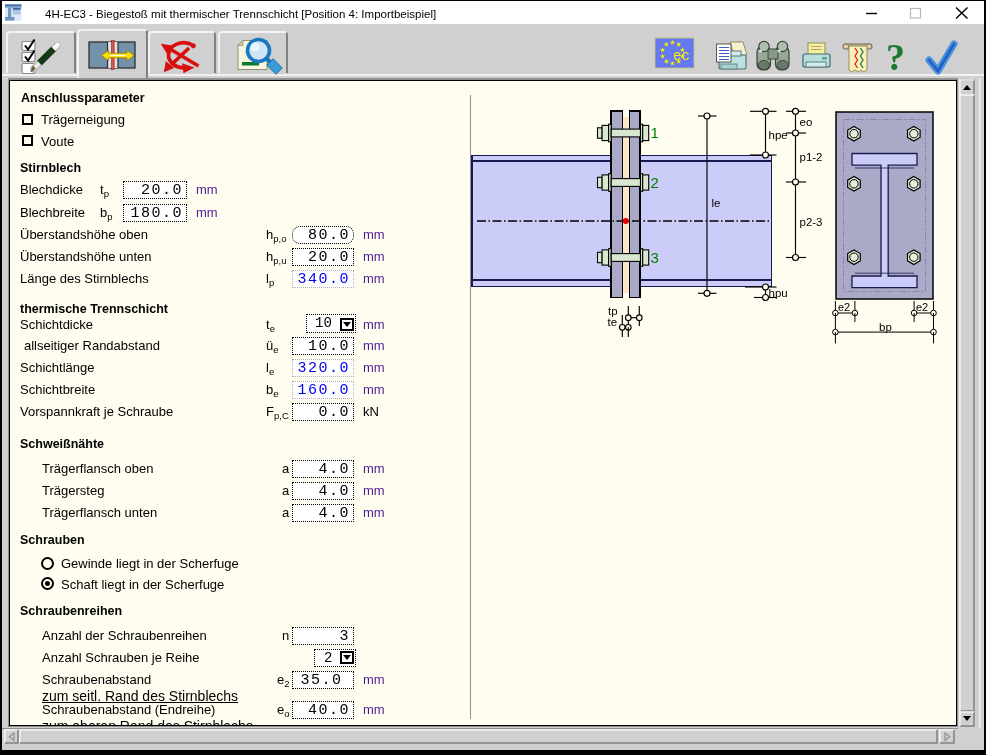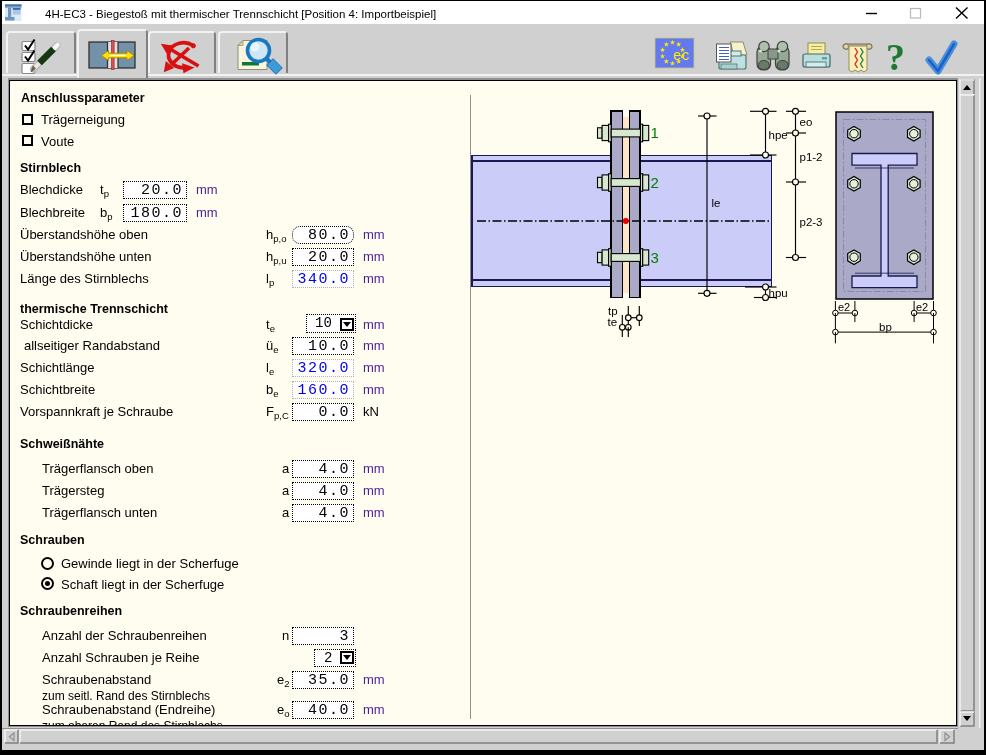--- a/index.html
+++ b/index.html
@@ -1,21 +1,21 @@
 <!DOCTYPE html>
 <html><head>
 <meta charset="utf-8">
 <style>
 * { margin:0; padding:0; box-sizing:border-box; }
 html,body { width:986px; height:755px; overflow:hidden; background:#fff; }
 #win { position:absolute; left:0; top:0; width:986px; height:755px; background:#d0d0d0; font-family:"Liberation Sans",sans-serif; }
 .abs { position:absolute; }
 .lbl { position:absolute; font-size:13px; color:#000; white-space:nowrap; line-height:14px; }
 .b { font-weight:bold; font-size:12.5px; }
-.small { font-size:12px; }
+.small { font-size:14px;text-decoration:underline; }
 .gray { color:#4c1d95; }
 .fld { position:absolute; border:1px dotted #000; background:#fff; font-family:"Liberation Mono",monospace; font-size:15px; letter-spacing:1.5px; line-height:17.5px; text-align:right; padding-right:3px; height:18px; width:62px; color:#000; }
 .ro { border:1px dotted #b0b0b0; color:#0000f0; }
 sub.s { font-size:9.5px; vertical-align:-3px; line-height:0; }
 .cb { position:absolute; width:11px; height:11px; border:2px solid #000; background:#fffdf0; }
 .radio { position:absolute; width:13px; height:13px; border:2px solid #000; border-radius:50%; background:#fffdf0; }
 .radio.sel:after { content:""; position:absolute; left:2px; top:2px; width:5px; height:5px; background:#000; border-radius:50%; }
 .ddbtn { position:absolute; width:14px; height:13px; border:2px solid #000; background:#fff; }
 .ddbtn:after { content:""; position:absolute; left:1px; top:2px; border-left:4px solid transparent; border-right:4px solid transparent; border-top:5px solid #000; }
 .tab { position:absolute; background:#d0d0d0; border-top:2px solid #f2f2f2; border-left:2px solid #f2f2f2; border-right:2px solid #808080; border-radius:4px 4px 0 0; }
@@ -247,21 +247,21 @@
     <div class="lbl" style="left:32px;top:548.5px;">Anzahl der Schraubenreihen</div>
     <div class="lbl" style="left:272px;top:548.5px;">n</div>
     <div class="fld" style="left:282px;top:546.5px;">3</div>
 
     <div class="lbl" style="left:32px;top:570.5px;">Anzahl Schrauben je Reihe</div>
     <div class="fld" style="left:304px;top:568.5px;width:41.5px;text-align:left;padding-left:9px;font-size:14px;letter-spacing:0;">2</div>
     <div class="ddbtn" style="left:330px;top:571px;"></div>
 
     <div class="lbl" style="left:32px;top:592.5px;">Schraubenabstand</div>
     <div class="lbl" style="left:267px;top:592.5px;">e<sub class="s">2</sub></div>
-    <div class="fld" style="left:282px;top:590.5px;">35.0</div>
+    <div class="fld" style="left:282px;top:590.5px;text-align:center;">35.0</div>
     <div class="lbl gray" style="left:353px;top:592.5px;">mm</div>
     <div class="lbl small" style="left:32px;top:608.5px;">zum seitl. Rand des Stirnblechs</div>
 
     <div class="lbl" style="left:32px;top:622.5px;">Schraubenabstand (Endreihe)</div>
     <div class="lbl" style="left:267px;top:622.5px;">e<sub class="s">o</sub></div>
     <div class="fld" style="left:282px;top:620.5px;">40.0</div>
     <div class="lbl gray" style="left:353px;top:622.5px;">mm</div>
     <div class="lbl small" style="left:32px;top:638.5px;">zum oberen Rand des Stirnblechs</div>
   </div>
 

